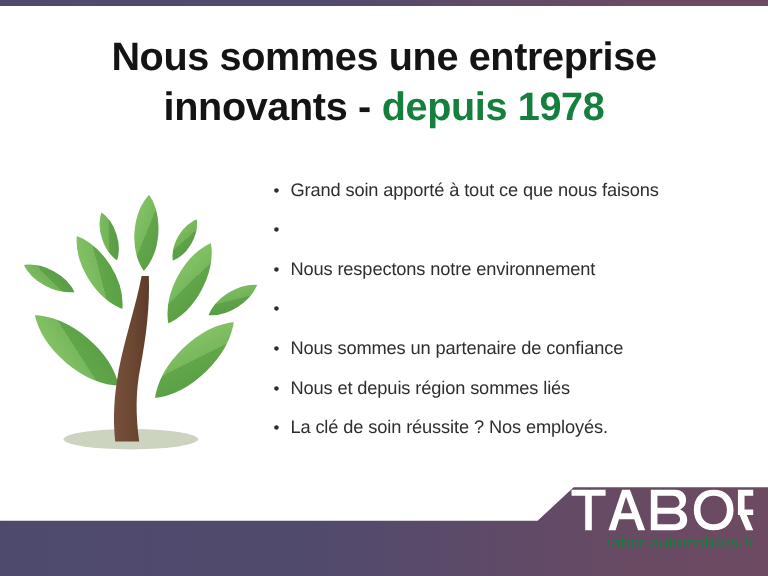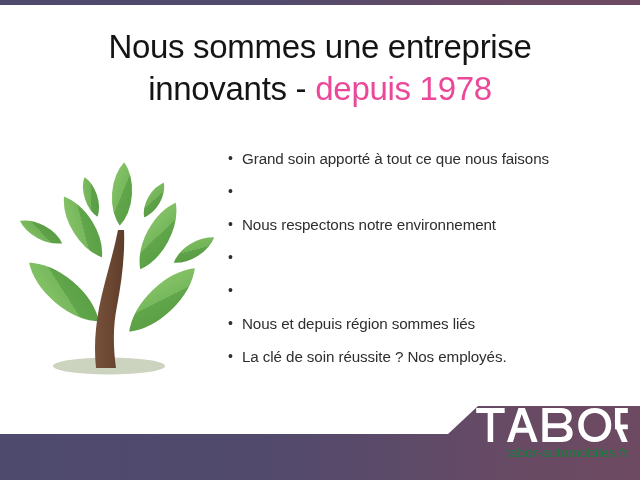--- a/index.html
+++ b/index.html
@@ -38,31 +38,31 @@
 
   
   .headline {
     position: absolute;
     top: 26px;
     left: 0;
     width: 640px;
     text-align: center;
     line-height: 1.28;
     letter-spacing: -0.3px;
-    font-weight: normal;
+    font-weight: bold;
     font-size: 33px;
     color: #141414;
     font-family: "Liberation Sans", "DejaVu Sans", sans-serif;
   }
   .headline .line {
     display: block;
     white-space: nowrap;
   }
   .headline .hl-accent {
-    color: #ec4899;
+    color: #15803d;
     margin-top: 37px;
   }
   .headline .hl-gap {
     display: inline-block;
     width: 9px;
   }
 
   
   .tree-wrap {
     position: absolute;
@@ -244,20 +244,21 @@
     </li>
     <li class="bullet-item">
       <span class="bullet-dot">•</span>
       <span class="bullet-text">Nous respectons notre environnement</span>
     </li>
     <li class="bullet-item">
       <span class="bullet-dot">•</span>
     </li>
     <li class="bullet-item">
       <span class="bullet-dot">•</span>
+      <span class="bullet-text">Nous sommes un partenaire de confiance</span>
     </li>
     <li class="bullet-item">
       <span class="bullet-dot">•</span>
       <span class="bullet-text">Nous et depuis région sommes liés</span>
     </li>
     <li class="bullet-item">
       <span class="bullet-dot">•</span>
       <span class="bullet-text">La clé de soin réussite ? Nos employés.</span>
     </li>
   </ul>

